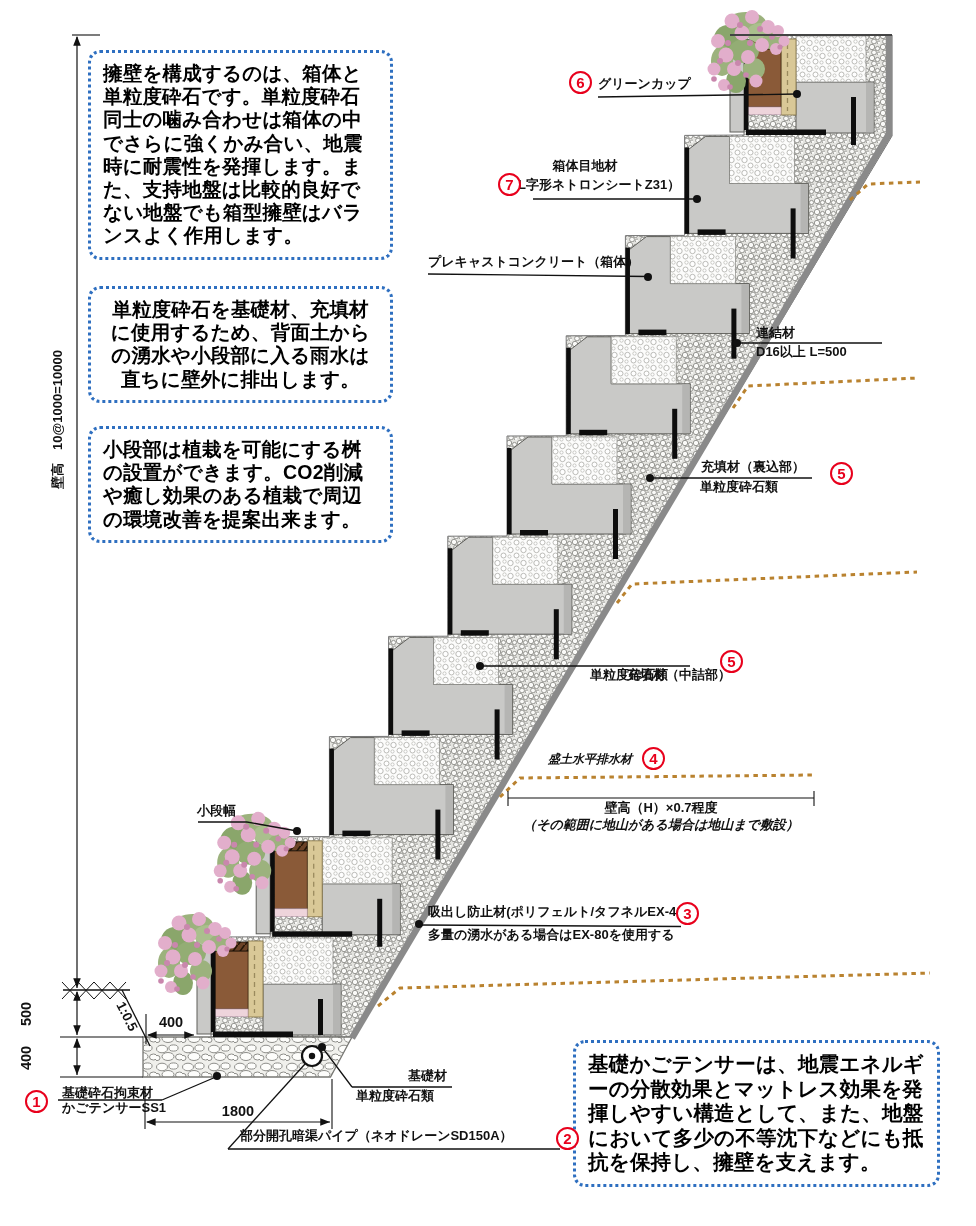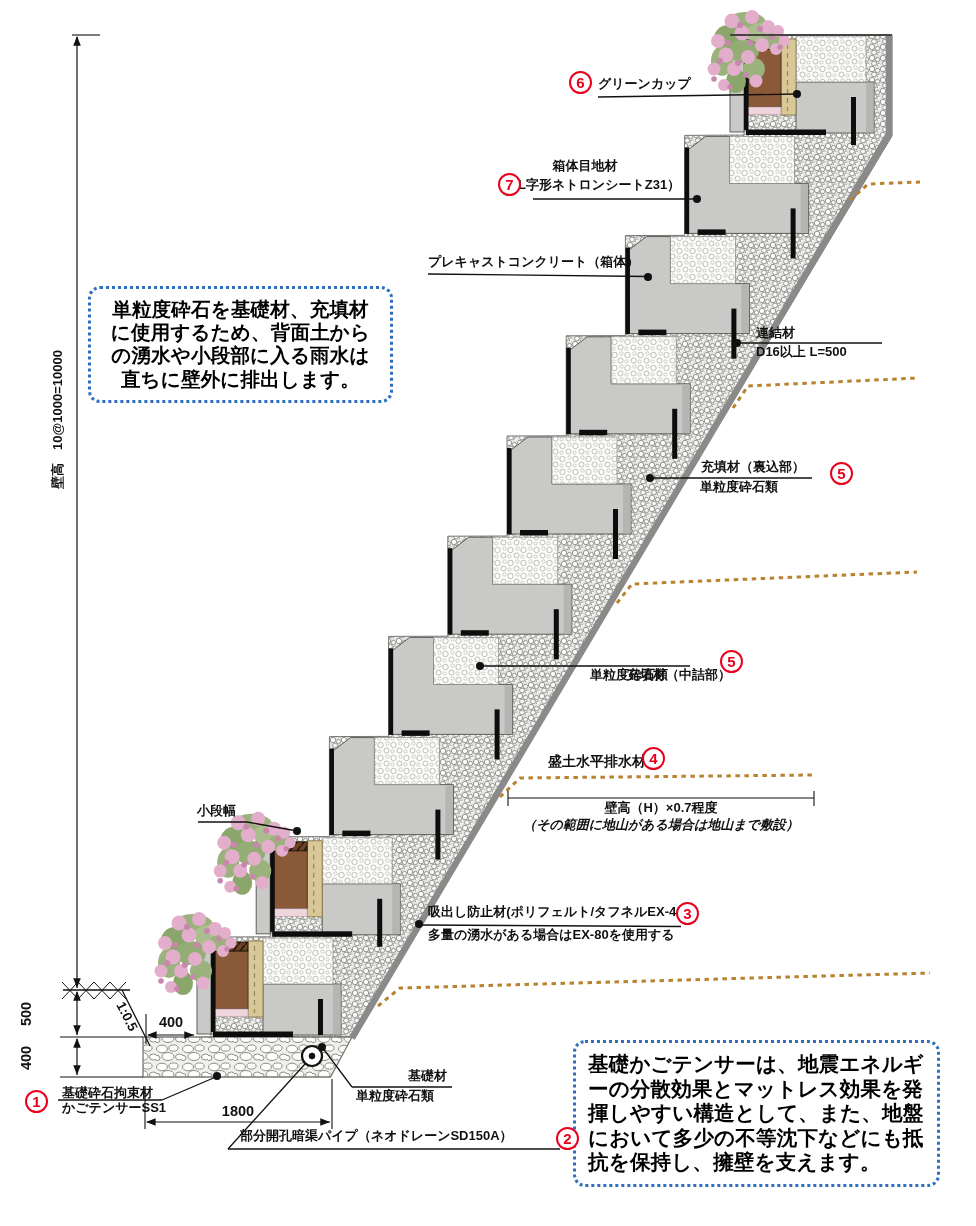--- a/index.html
+++ b/index.html
@@ -233,34 +233,36 @@
       <circle cx="650" cy="478" r="4" fill="#111"></circle>
       <circle cx="480" cy="666" r="4" fill="#111"></circle>
       <circle cx="419" cy="924" r="4" fill="#111"></circle>
       <circle cx="297" cy="831" r="4" fill="#111"></circle>
       <circle cx="217" cy="1076" r="4" fill="#111"></circle>
       <circle cx="322" cy="1047" r="4" fill="#111"></circle>
       <circle cx="312" cy="1056" r="10" fill="#fff" stroke="#111" stroke-width="2.2"></circle>
 <circle cx="312" cy="1056" r="3.2" fill="#111"></circle>
     </svg>
 
+  <div class="note" style="left:88px;top:50px;width:305px;">擁壁を構成するのは、箱体と単粒度砕石です。単粒度砕石同士の噛み合わせは箱体の中でさらに強くかみ合い、地震時に耐震性を発揮します。また、支持地盤は比較的良好でない地盤でも箱型擁壁はバランスよく作用します。</div>
   <div class="note" style="left:88px;top:286px;width:305px;text-align:center;">単粒度砕石を基礎材、充填材に使用するため、背面土からの湧水や小段部に入る雨水は直ちに壁外に排出します。</div>
+  <div class="note" style="left:88px;top:426px;width:305px;">小段部は植栽を可能にする桝の設置ができます。CO2削減や癒し効果のある植栽で周辺の環境改善を提案出来ます。</div>
   <div class="note" style="left:573px;top:1040px;width:367px;font-size:20.5px;line-height:24.5px;">基礎かごテンサーは、地震エネルギーの分散効果とマットレス効果を発揮しやすい構造として、また、地盤において多少の不等沈下などにも抵抗を保持し、擁壁を支えます。</div>
 
   <div class="lbl" style="left:598px;top:77px;">グリーンカップ</div>
   <div class="lbl ctr" style="left:520px;top:159px;width:130px;">箱体目地材</div>
   <div class="lbl ctr" style="left:505px;top:178px;width:170px;">（L字形ネトロンシートZ31）</div>
   <div class="lbl" style="left:428px;top:255px;">プレキャストコンクリート（箱体）</div>
   <div class="lbl" style="left:756px;top:326px;">連結材</div>
   <div class="lbl" style="left:756px;top:345px;">D16以上 L=500</div>
   <div class="lbl" style="left:701px;top:460px;">充填材（裏込部）</div>
   <div class="lbl" style="left:700px;top:480px;">単粒度砕石類</div>
   <div class="lbl" style="left:627px;top:648px;margin-top:20px;">充填材（中詰部）</div>
   <div class="lbl" style="left:590px;top:668px;">単粒度砕石類</div>
-  <div class="lbl" style="left:548px;top:753px;font-size:14px;">盛土水平排水材</div>
+  <div class="lbl" style="left:548px;top:753px;font-size:12px;font-style:italic;">盛土水平排水材</div>
   <div class="lbl ctr" style="left:541px;top:801px;width:240px;">壁高（H）×0.7程度</div>
   <div class="lbl ctr" style="left:511px;top:818px;width:300px;font-style:italic;">（その範囲に地山がある場合は地山まで敷設）</div>
   <div class="lbl" style="left:428px;top:905px;">吸出し防止材(ポリフェルト/タフネルEX-40)</div>
   <div class="lbl" style="left:428px;top:928px;">多量の湧水がある場合はEX-80を使用する</div>
   <div class="lbl" style="left:197px;top:804px;">小段幅</div>
   <div class="lbl" style="left:62px;top:1086px;">基礎砕石拘束材</div>
   <div class="lbl" style="left:62px;top:1101px;">かごテンサーSS1</div>
   <div class="lbl" style="left:372px;top:1069px;margin-left:36px;">基礎材</div>
   <div class="lbl" style="left:356px;top:1089px;">単粒度砕石類</div>
   <div class="lbl" style="left:240px;top:1129px;">部分開孔暗渠パイプ（ネオドレーンSD150A）</div>

